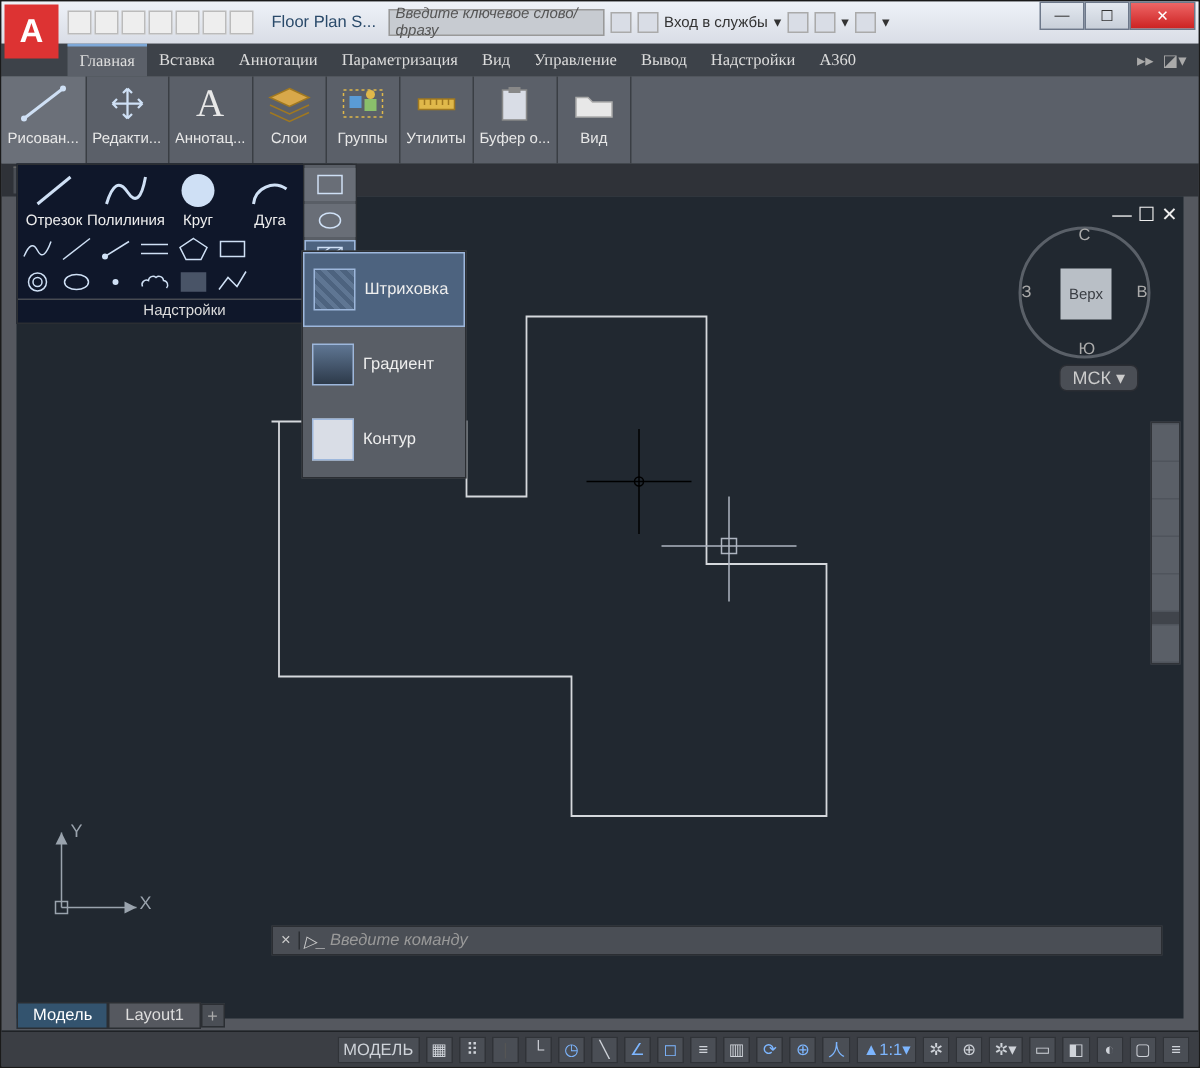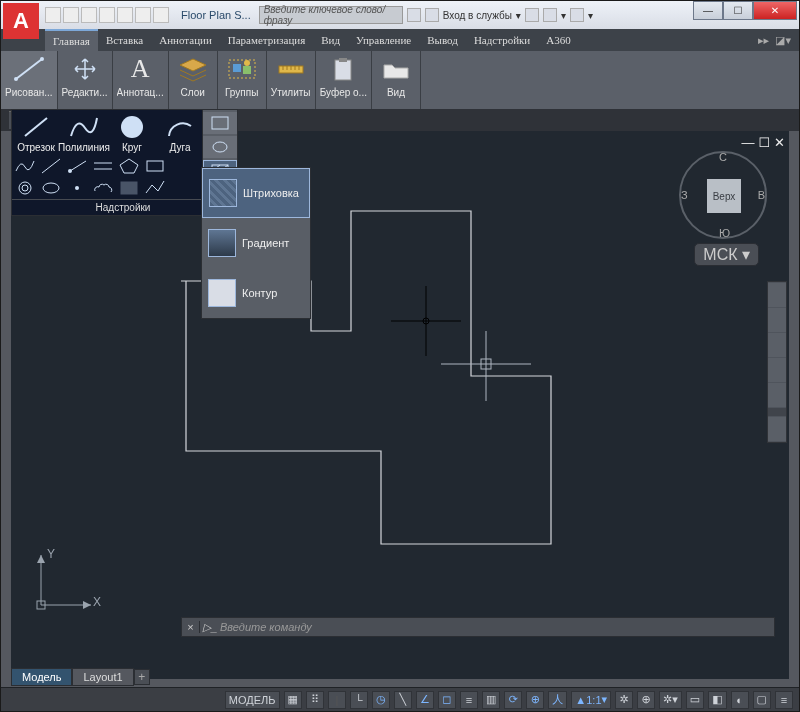--- a/index.html
+++ b/index.html
@@ -42,21 +42,21 @@
   .menu-popup .mic { width: 28px; height: 28px; margin: 0 6px; border: 1px solid #9db7dc; background: repeating-linear-gradient(45deg,#4d637f,#4d637f 3px,#5f7693 3px,#5f7693 6px); }
   .doctab-strip { height: 22px; background: #2f3238; display:flex; align-items:center; padding-left:8px; gap:6px; }
   .doctab-strip .dtab { width: 120px; height: 18px; background:#4a4e55; border-top:1px solid #666; display:flex; align-items:center; justify-content:center; color:#ccc; font-size:13px; }
   .doctab-strip .plus { width:18px; height:16px; background:#3a3e45; color:#aaa; display:flex; align-items:center; justify-content:center; font-size:12px; }
   .canvas-wrap { position: absolute; left: 10px; right: 10px; top: 130px; bottom: 32px; background: #212830; overflow: hidden; }
   .canvas-ctrl { position:absolute; right:4px; top:4px; display:flex; gap:4px; color:#eee; font-size:13px; z-index:3; }
   .viewcube { position:absolute; right:22px; top:20px; width:88px; height:88px; z-index:3; }
   .viewcube .ring { position:absolute; inset:0; border:2px solid #5a6068; border-radius:50%; }
   .viewcube .cube { position:absolute; left:28px; top:28px; width:34px; height:34px; background:#b9bfc6; color:#3a3e44; font-size:10px; display:flex; align-items:center; justify-content:center; }
   .viewcube .lbl { position:absolute; color:#aaa; font-size:11px; }
-  .wcs-tag { position:absolute; right:30px; top:112px; background:#4a4e55; border:1px solid #2a2d33; color:#ccc; font-size:16px; padding:1px 8px; border-radius:5px; z-index:3; }
+  .wcs-tag { position:absolute; right:30px; top:112px; background:#4a4e55; border:1px solid #2a2d33; color:#ccc; font-size:12px; padding:1px 8px; border-radius:5px; z-index:3; }
   .navbar-vert { position:absolute; right:2px; top:150px; width:20px; background:#4f545c; border:1px solid #303338; z-index:3; }
   .navbar-vert .nb { width:18px; height:24px; margin:1px auto; background:#5a5f67; }
   .ucs { position:absolute; left:20px; bottom:60px; color:#9aa3ad; font-size:12px; z-index:2; }
   .cmdline { position:absolute; left:170px; right:14px; bottom:42px; height:20px; background:#4a4e55; border:1px solid #2b2e33; display:flex; align-items:center; font-size:11px; color:#999; font-style:italic; z-index:4; }
   .cmdline .cx { width:18px; text-align:center; font-style:normal; color:#ccc; border-right:1px solid #2b2e33; }
   .cmdline .carrow { width:20px; text-align:center; color:#ccc; }
   .layout-tabs { position:absolute; left:10px; bottom:24px; height:20px; display:flex; align-items:center; z-index:4; }
   .layout-tabs .lt { font-size:11px; padding:2px 10px; background:#55585f; color:#ddd; border:1px solid #2b2e33; }
   .layout-tabs .lt.active { background:#33536e; color:#fff; }
   .layout-tabs .plus { width:16px; height:16px; background:#4a4e55; color:#aaa; display:flex; align-items:center; justify-content:center; font-size:12px; border:1px solid #2b2e33; }

